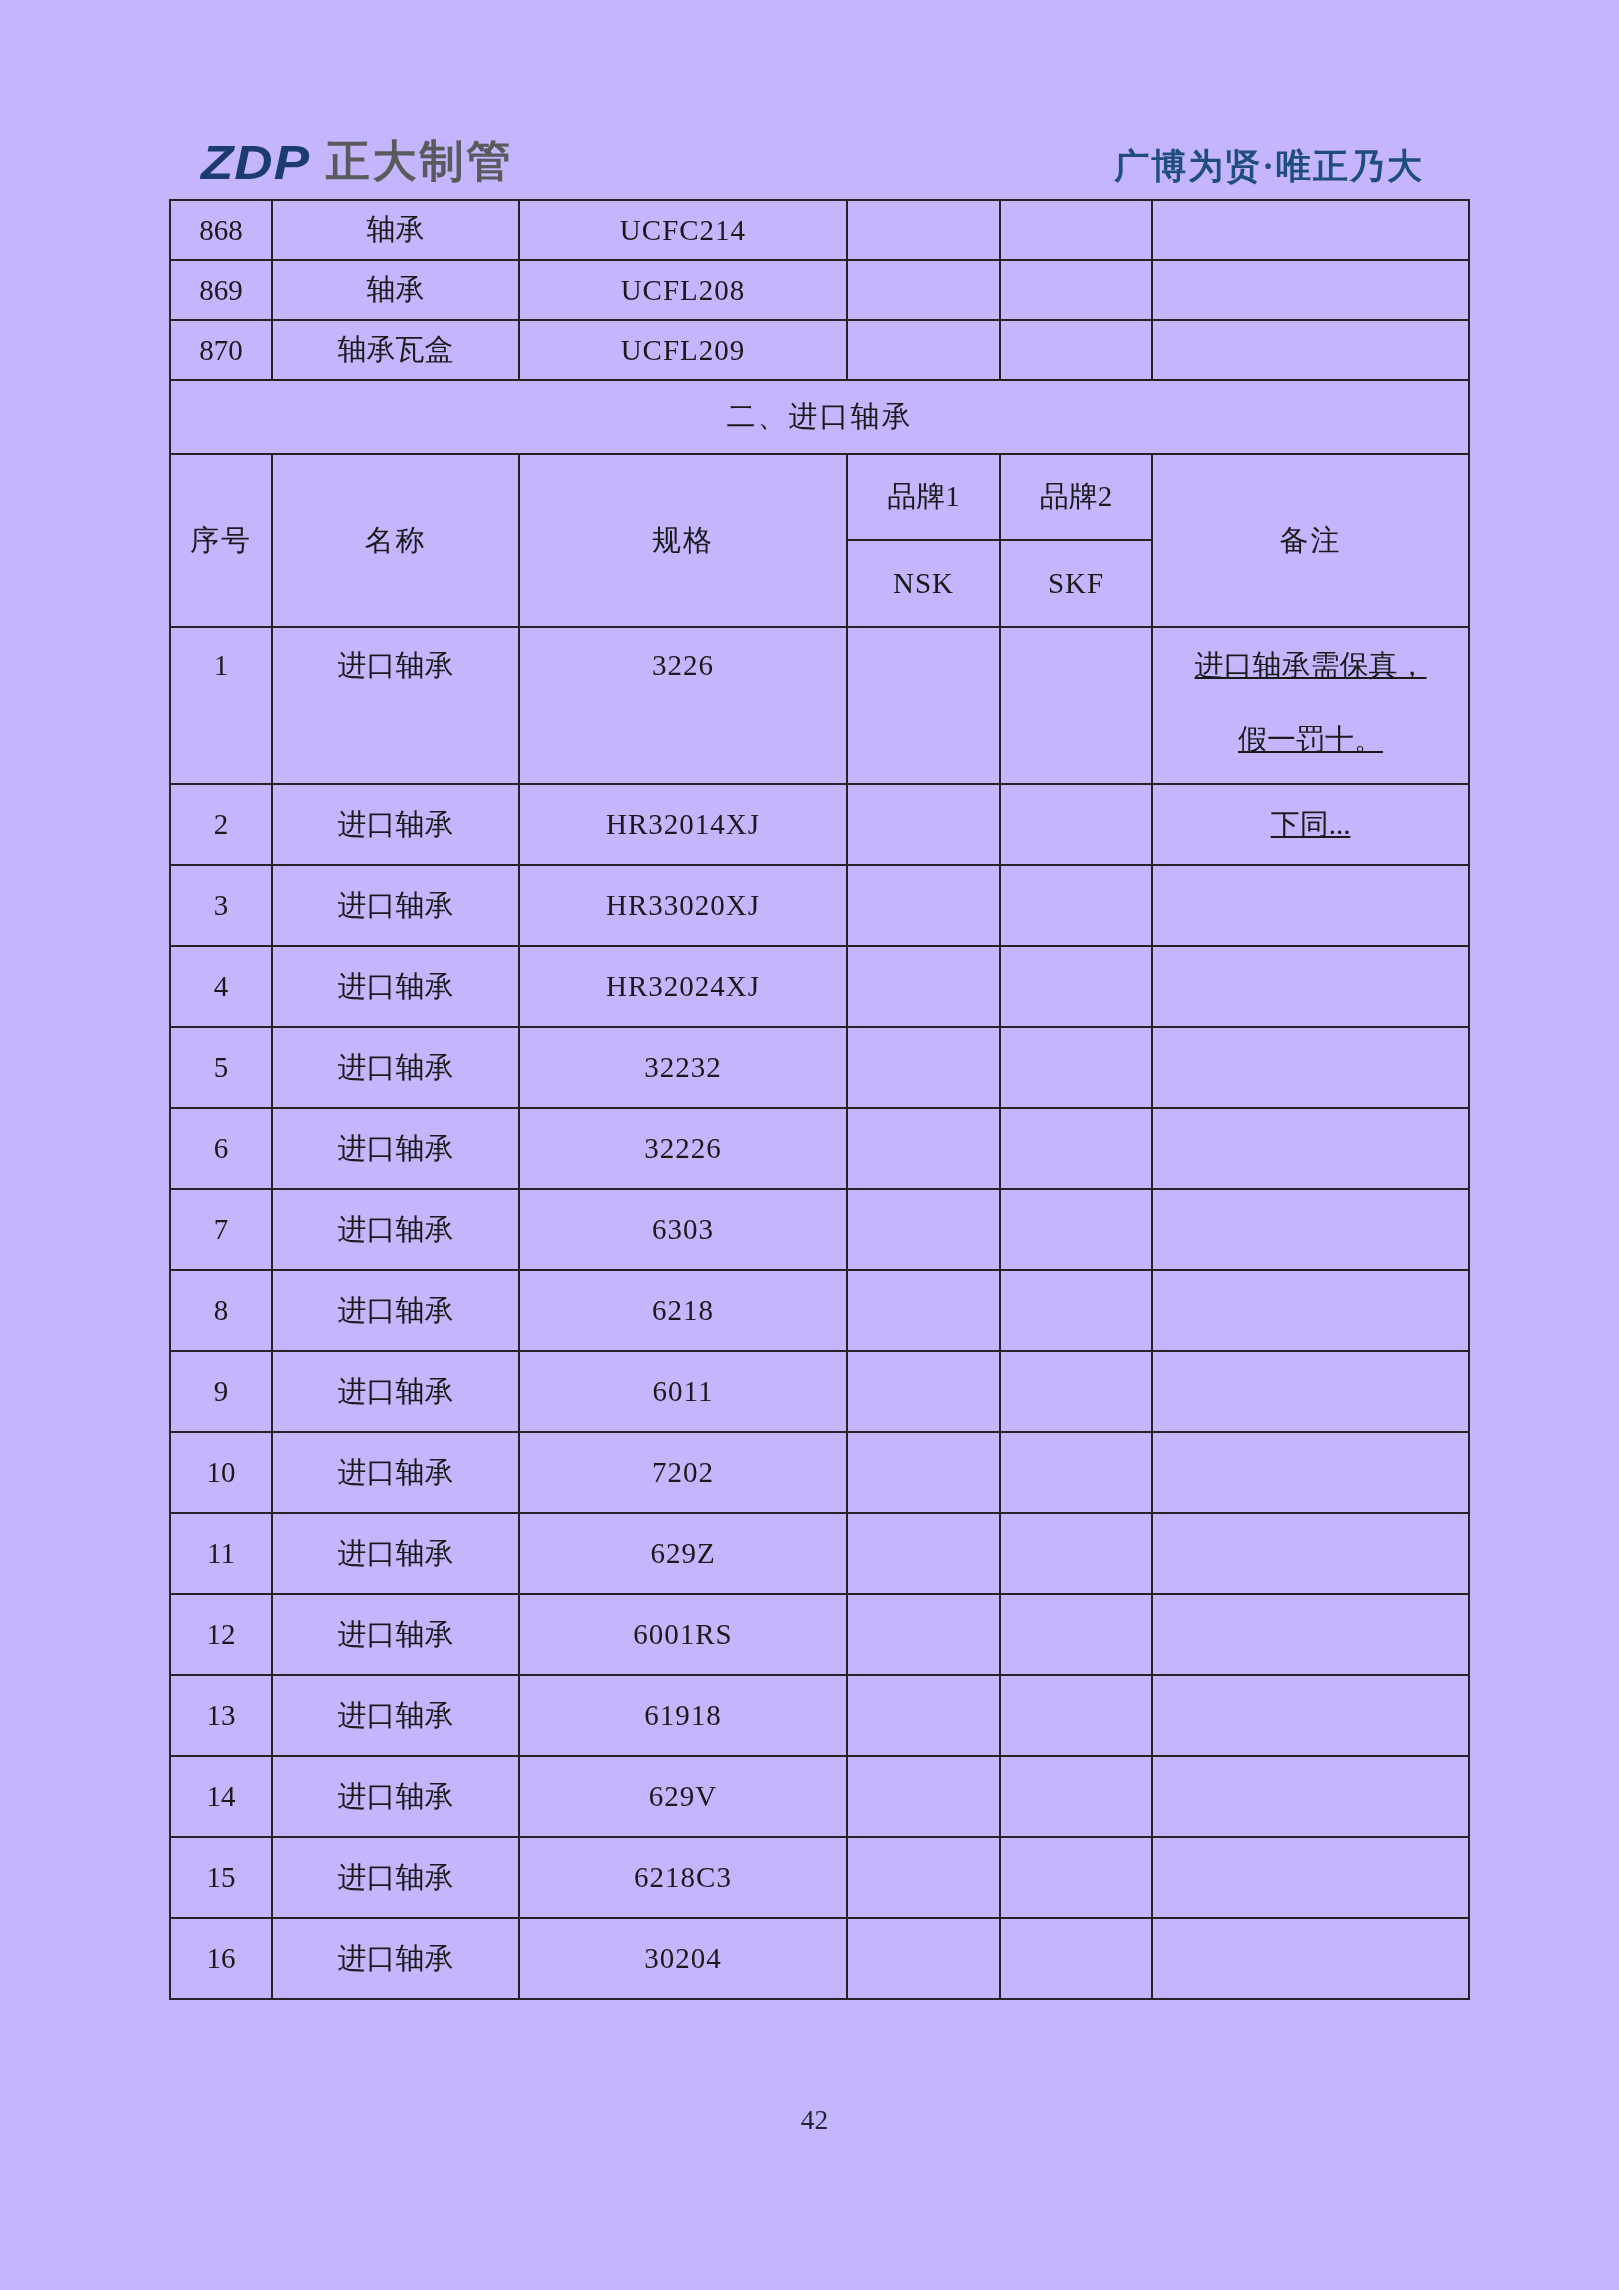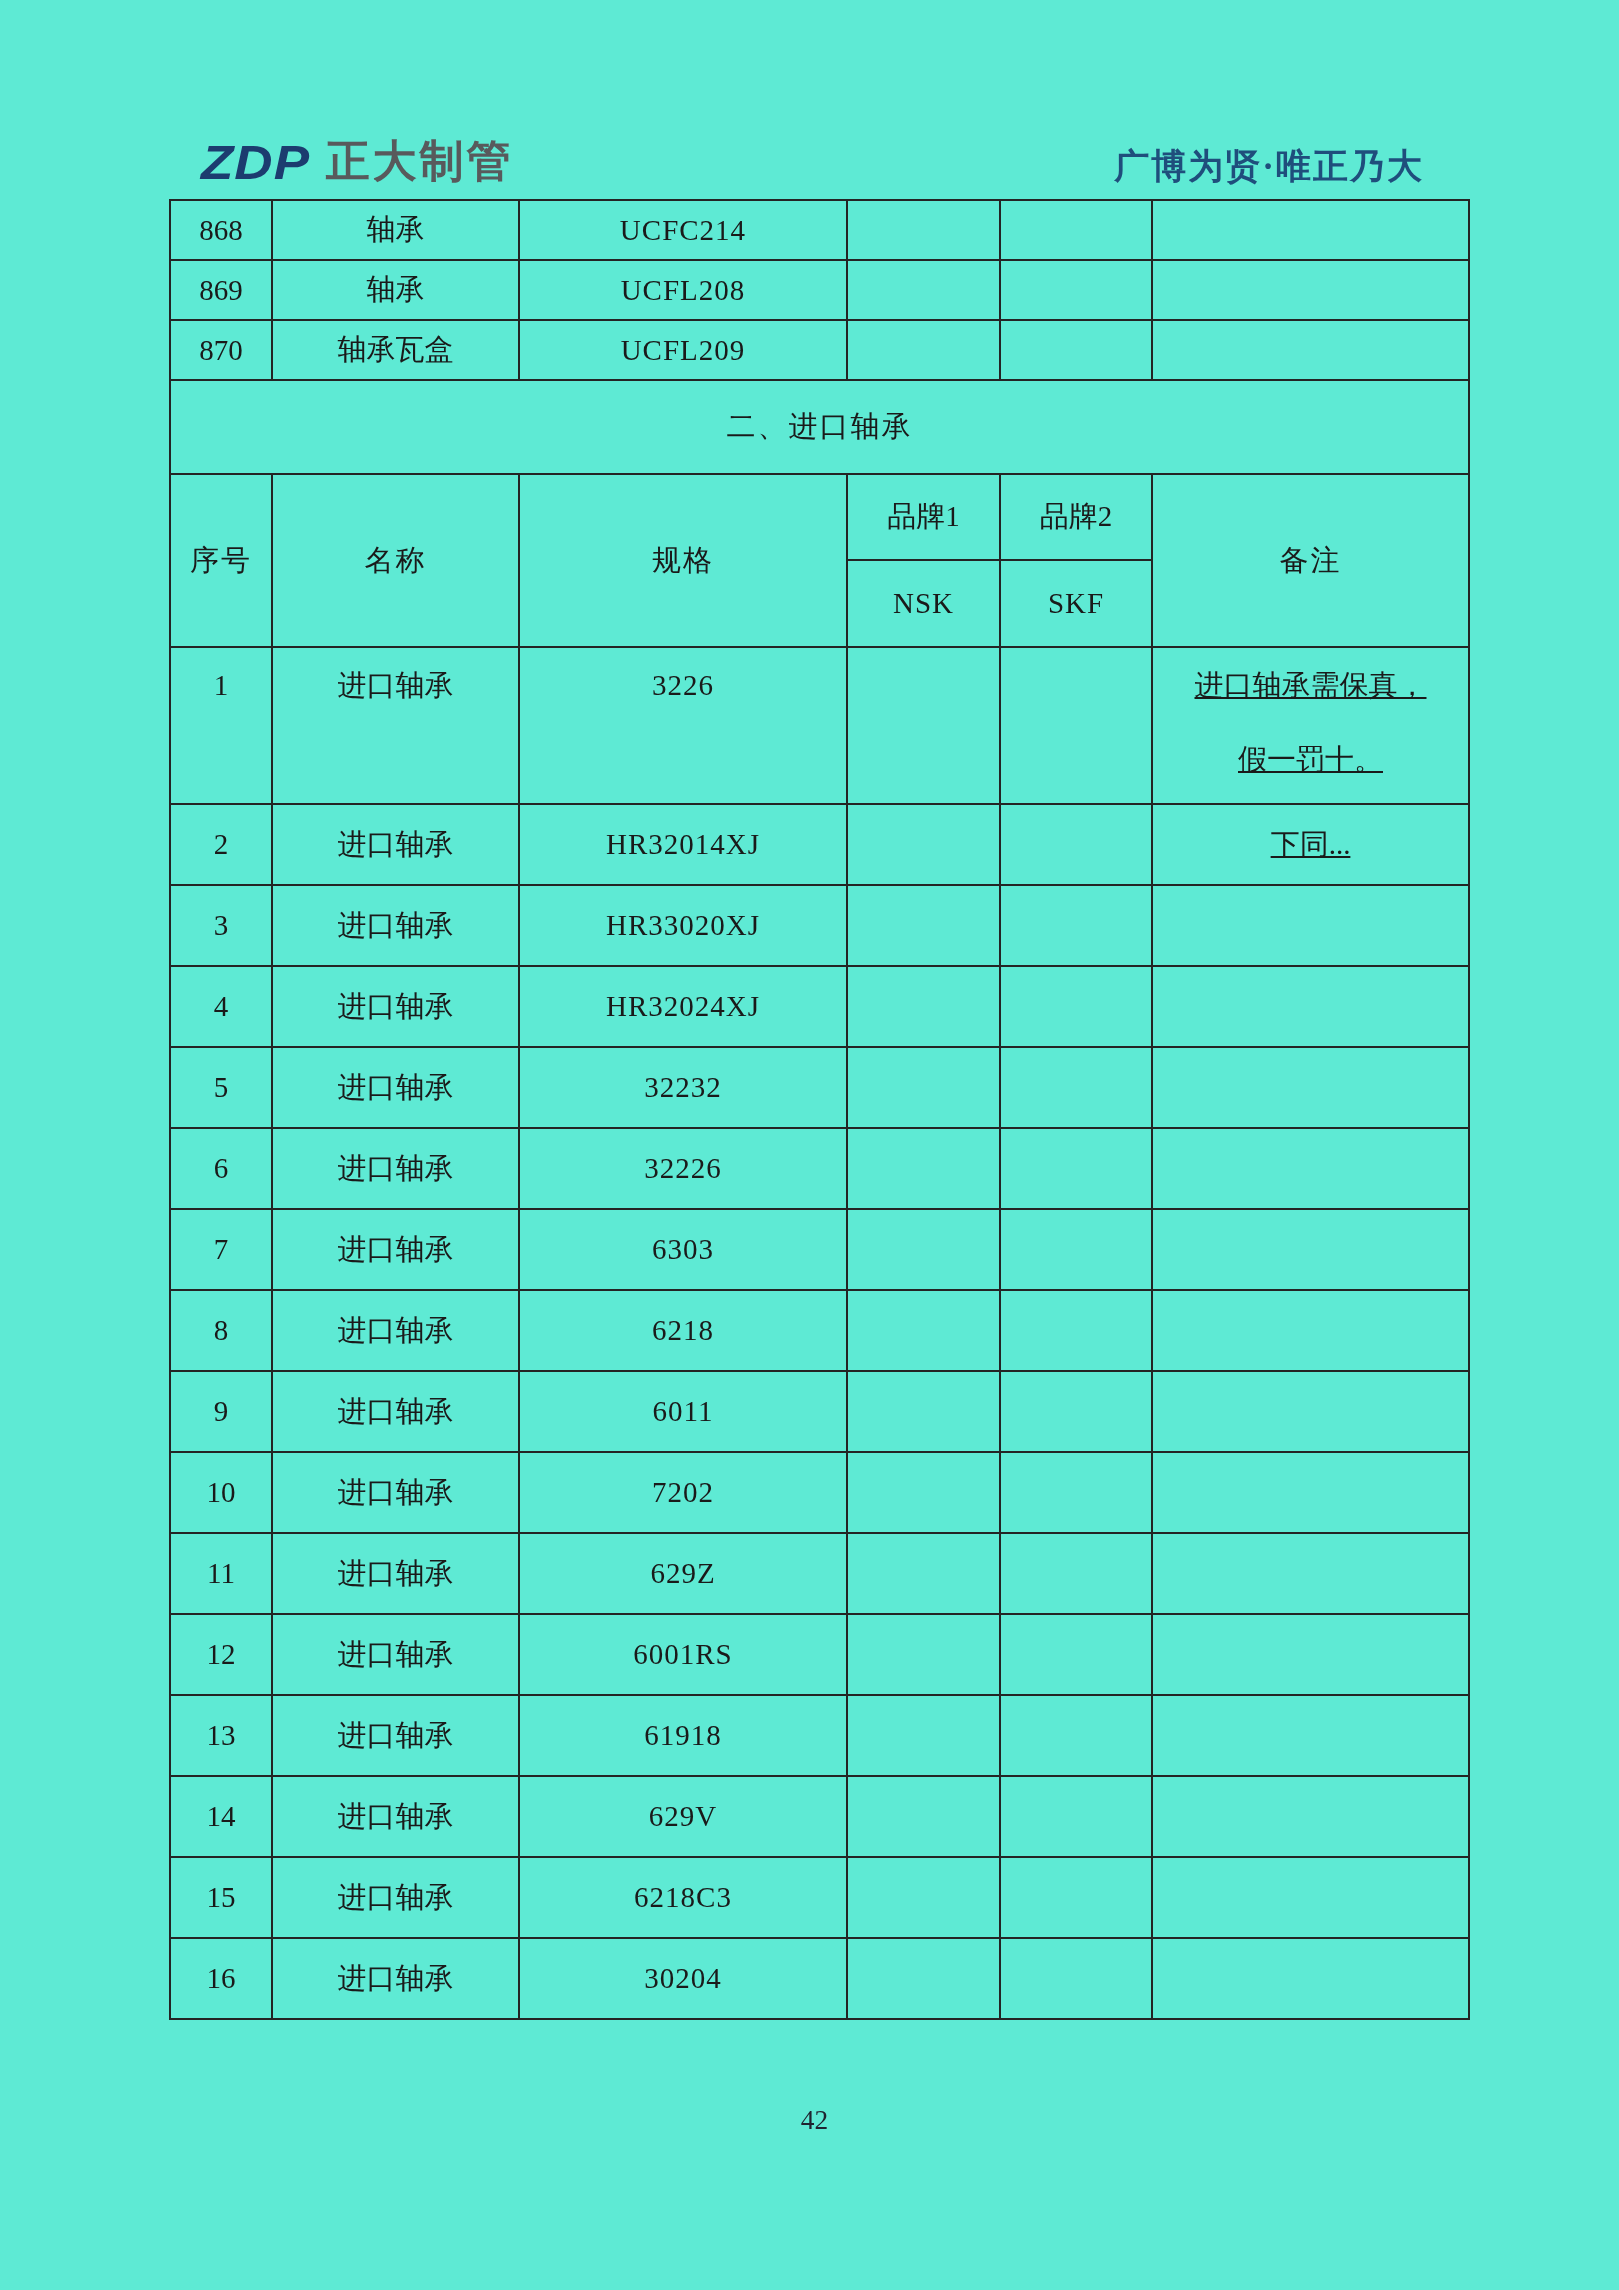--- a/index.html
+++ b/index.html
@@ -9,21 +9,21 @@
     width: 1619px;
     height: 2291px;
     overflow: hidden;
     font-family: "Liberation Serif", "DejaVu Serif", serif;
     color: #1a1a1a;
   }
   .page {
     position: relative;
     width: 1619px;
     height: 2291px;
-    background: #5eead4;
+    background: #c4b5fd;
   }
 
   
   .brand {
     position: absolute;
     left: 201px;
     top: 131px;
     display: flex;
     align-items: center;
     white-space: nowrap;
@@ -70,21 +70,21 @@
   table.parts td, table.parts th {
     border: 2px solid #242424;
     text-align: center;
     vertical-align: middle;
     padding: 0;
     font-weight: normal;
     font-size: 29px;
     overflow: hidden;
   }
   tr.pre-row      { height: 60px; }
-  tr.section-row  { height: 94px; }
+  tr.section-row  { height: 74px; }
   tr.head-row-1   { height: 86px; }
   tr.head-row-2   { height: 87px; }
   tr.data-row-tall{ height: 157px; }
   tr.data-row     { height: 81px; }
 
   .cell-serial { font-size: 30px; }
   .cell-spec   { font-size: 28px; letter-spacing: 1px; }
   .section-title {
     font-weight: 700;
     font-size: 32px;

